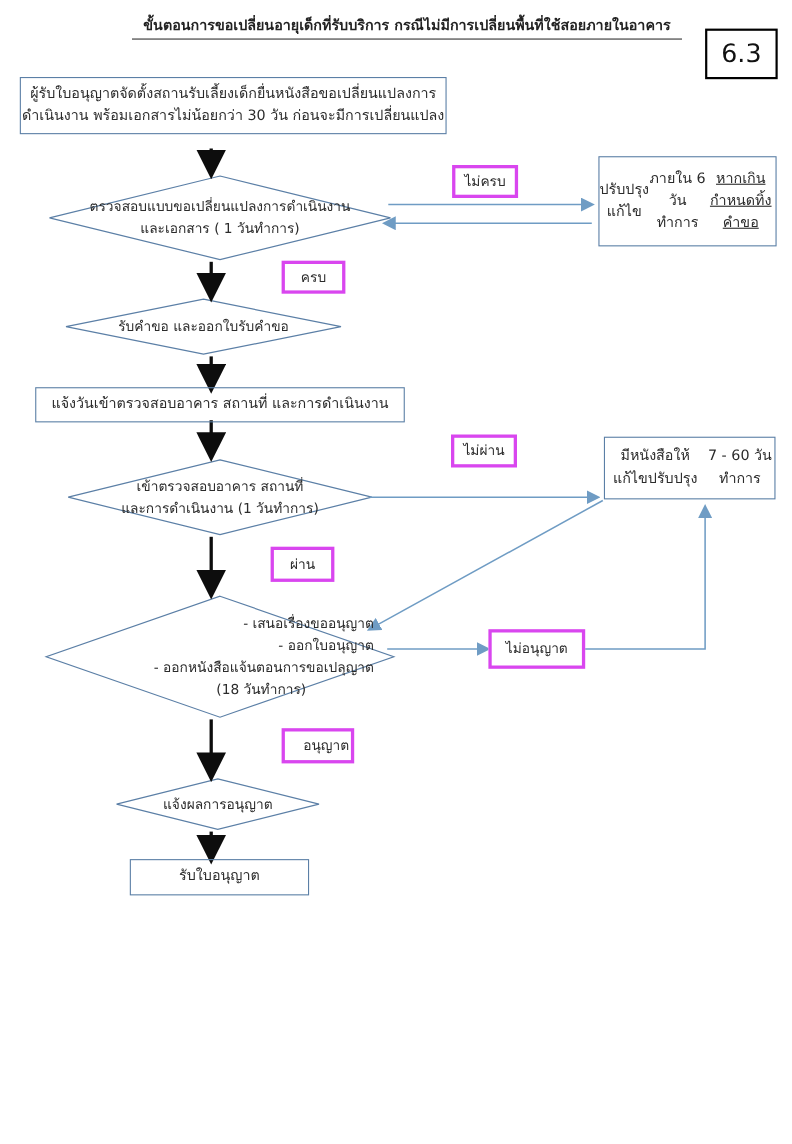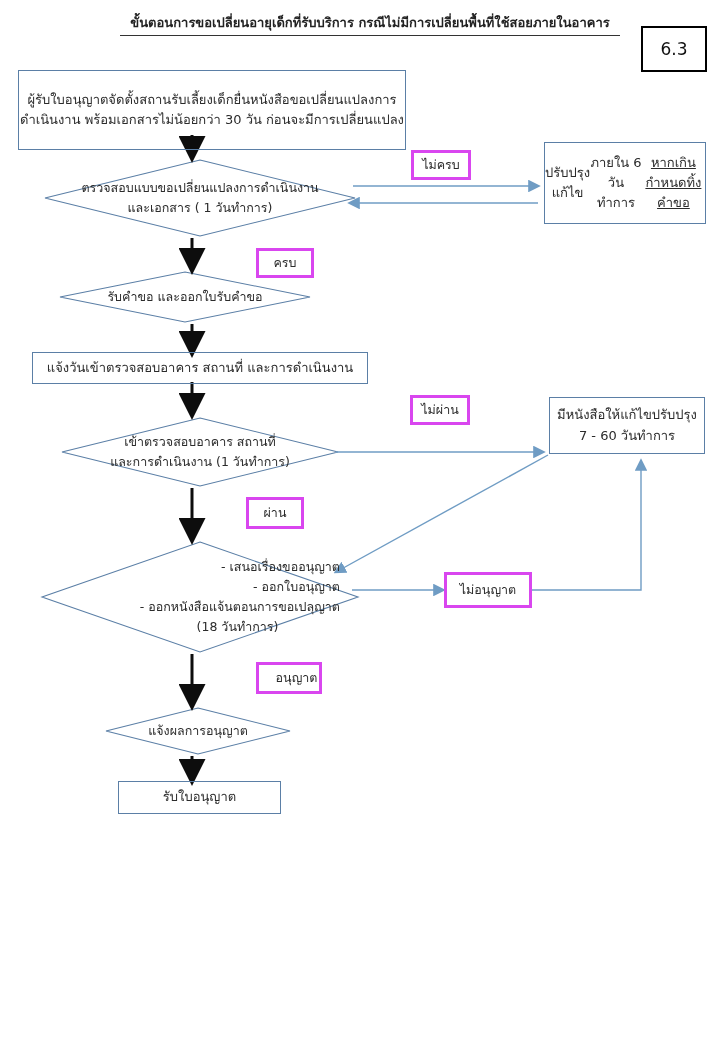--- a/index.html
+++ b/index.html
@@ -20,21 +20,21 @@
   
   #title{
     position:absolute;left:120px;top:12px;width:500px;
     text-align:center;font-size:13px;color:#222;
     border-bottom:1px solid #333;padding-bottom:2px;font-weight:bold;
   }
   
   #pagenum{
     position:absolute;left:641px;top:26px;width:62px;height:42px;
     border:2px solid #000;display:flex;align-items:center;justify-content:center;
-    font-size:17px;color:#111;
+    font-size:23px;color:#111;
   }
 
   
   .rect{border:1px solid #5b7fa6;box-sizing:border-box;background:transparent;}
   .rect .txt{font-size:13px;color:#2b2b2b;}
 
   
   .label-box{border:3px solid #d946ef;box-sizing:border-box;background:#fff;}
   .label-box .txt{font-size:12.5px;color:#2b2b2b;}
 
@@ -83,48 +83,48 @@
 
     <line x1="336" y1="452" x2="543" y2="452" stroke="#6f9cc4" stroke-width="1.4" marker-end="url(#arrL)"></line>
 
     <line x1="548" y1="455" x2="336" y2="572" stroke="#6f9cc4" stroke-width="1.4" marker-end="url(#arrL)"></line>
 
     <line x1="352" y1="590" x2="443" y2="590" stroke="#6f9cc4" stroke-width="1.4" marker-end="url(#arrL)"></line>
 
     <path d="M531,590 L641,590 L641,461" fill="none" stroke="#6f9cc4" stroke-width="1.4" marker-end="url(#arrL)"></path>
   </svg>
 
-  <div class="node rect" style="left:18px;top:70px;width:388px;height:80px;">
+  <div class="node rect" style="left:18px;top:70px;width:388px;height:52px;">
     <div class="txt">ผู้รับใบอนุญาตจัดตั้งสถานรับเลี้ยงเด็กยื่นหนังสือขอเปลี่ยนแปลงการ
 ดำเนินงาน พร้อมเอกสารไม่น้อยกว่า 30 วัน ก่อนจะมีการเปลี่ยนแปลง</div>
   </div>
 
   <div class="node label-box" style="left:411px;top:150px;width:60px;height:30px;">
     <div class="txt">ไม่ครบ</div>
   </div>
 
   <div class="node rect" style="left:544px;top:142px;width:162px;height:82px;">
     <div class="txt">ปรับปรุงแก้ไข</div>
     <div class="txt">ภายใน 6 วันทำการ</div>
     <div class="txt" style="text-decoration:underline;">หากเกินกำหนดทิ้งคำขอ</div>
   </div>
 
-  <div class="node label-box" style="left:256px;top:248px;width:58px;height:30px;">
+  <div class="node label-box" style="left:256px;top:237px;width:58px;height:30px;">
     <div class="txt">ครบ</div>
   </div>
 
   <div class="node rect" style="left:32px;top:352px;width:336px;height:32px;">
     <div class="txt">แจ้งวันเข้าตรวจสอบอาคาร สถานที่ และการดำเนินงาน</div>
   </div>
 
   <div class="node label-box" style="left:410px;top:395px;width:60px;height:30px;">
     <div class="txt">ไม่ผ่าน</div>
   </div>
 
-  <div class="node rect" style="left:549px;top:397px;width:156px;height:57px;flex-direction:column;">
+  <div class="node rect" style="left:549px;top:397px;width:156px;height:57px;flex-direction:row;">
     <div class="txt">มีหนังสือให้แก้ไขปรับปรุง</div>
     <div class="txt">7 - 60 วันทำการ</div>
   </div>
 
   <div class="node label-box" style="left:246px;top:497px;width:58px;height:32px;">
     <div class="txt">ผ่าน</div>
   </div>
 
   <div class="node label-box" style="left:444px;top:572px;width:88px;height:36px;">
     <div class="txt">ไม่อนุญาต</div>

